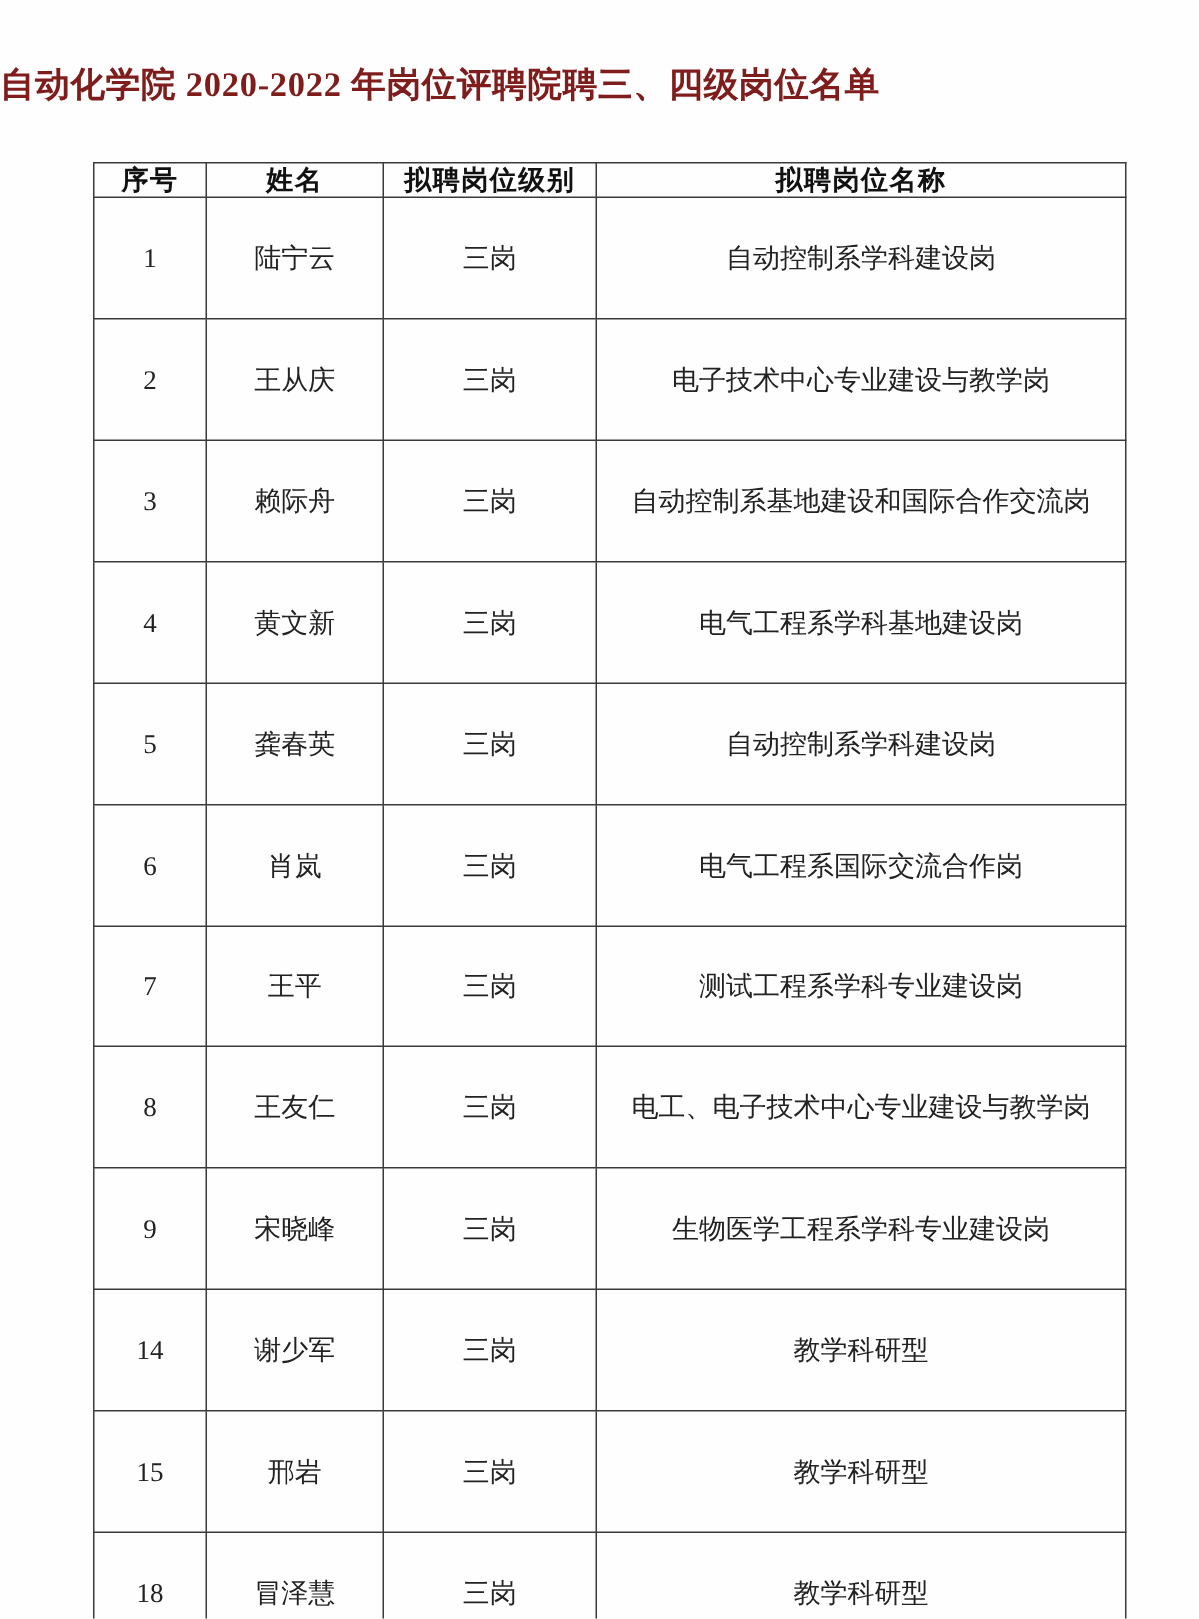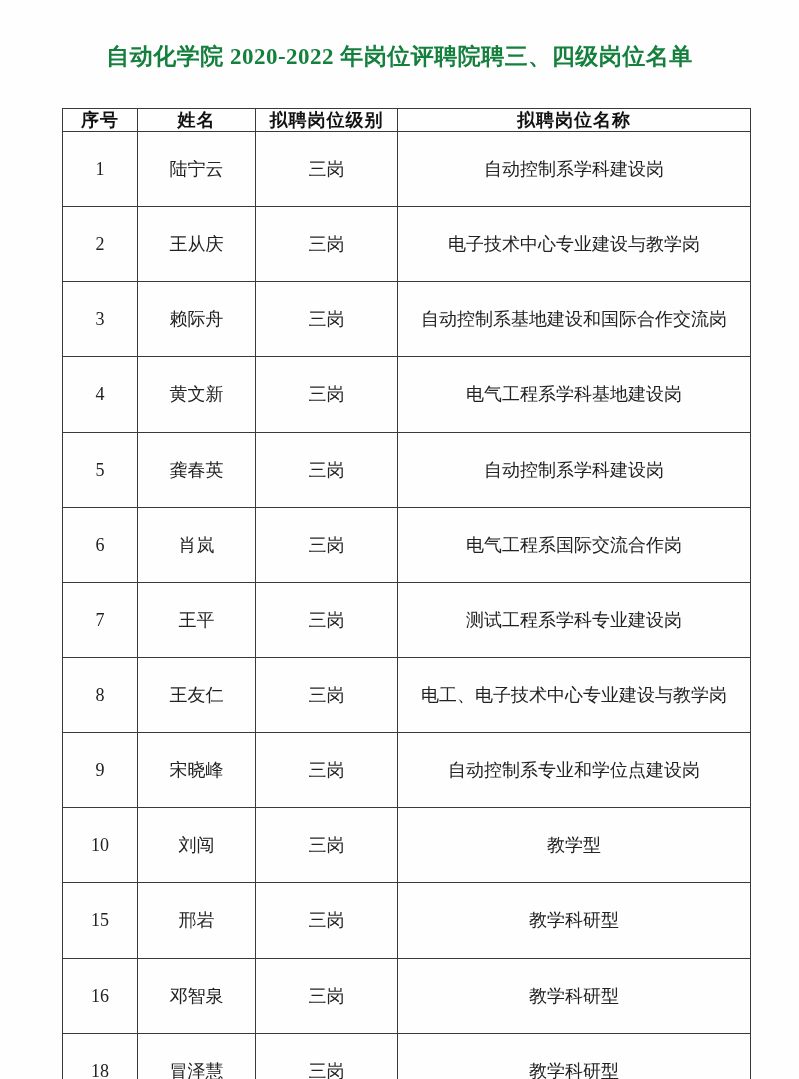--- a/index.html
+++ b/index.html
@@ -17,26 +17,25 @@
   }
   .page {
     width: 799px;
     height: 1079px;
     background: #fefefe;
     box-sizing: border-box;
   }
   .doc-title {
     margin: 0;
     padding-top: 42px;
-    text-align: center;
     font-size: 23px;
     font-weight: bold;
     letter-spacing: 0.5px;
     line-height: 30px;
-    color: #15803d;
+    color: #7f1d1d;
   }
   table.positions {
     border-collapse: collapse;
     table-layout: fixed;
     margin: 36px 0 0 62px;
     width: 688px;
     height: 1076px;
   }
   table.positions th,
   table.positions td {
@@ -136,37 +135,31 @@
         <tr data-name="table-row">
           <td data-name="cell-index">8</td>
           <td data-name="cell-name">王友仁</td>
           <td data-name="cell-level">三岗</td>
           <td data-name="cell-position">电工、电子技术中心专业建设与教学岗</td>
         </tr>
         <tr data-name="table-row">
           <td data-name="cell-index">9</td>
           <td data-name="cell-name">宋晓峰</td>
           <td data-name="cell-level">三岗</td>
-          <td data-name="cell-position">自动控制系专业和学位点建设岗</td>
+          <td data-name="cell-position">生物医学工程系学科专业建设岗</td>
         </tr>
         <tr data-name="table-row">
-          <td data-name="cell-index">10</td>
-          <td data-name="cell-name">刘闯</td>
+          <td data-name="cell-index">14</td>
+          <td data-name="cell-name">谢少军</td>
           <td data-name="cell-level">三岗</td>
-          <td data-name="cell-position">教学型</td>
+          <td data-name="cell-position">教学科研型</td>
         </tr>
         <tr data-name="table-row">
           <td data-name="cell-index">15</td>
           <td data-name="cell-name">邢岩</td>
-          <td data-name="cell-level">三岗</td>
-          <td data-name="cell-position">教学科研型</td>
-        </tr>
-        <tr data-name="table-row">
-          <td data-name="cell-index">16</td>
-          <td data-name="cell-name">邓智泉</td>
           <td data-name="cell-level">三岗</td>
           <td data-name="cell-position">教学科研型</td>
         </tr>
         <tr data-name="table-row">
           <td data-name="cell-index">18</td>
           <td data-name="cell-name">冒泽慧</td>
           <td data-name="cell-level">三岗</td>
           <td data-name="cell-position">教学科研型</td>
         </tr>
         <tr data-name="table-row">

